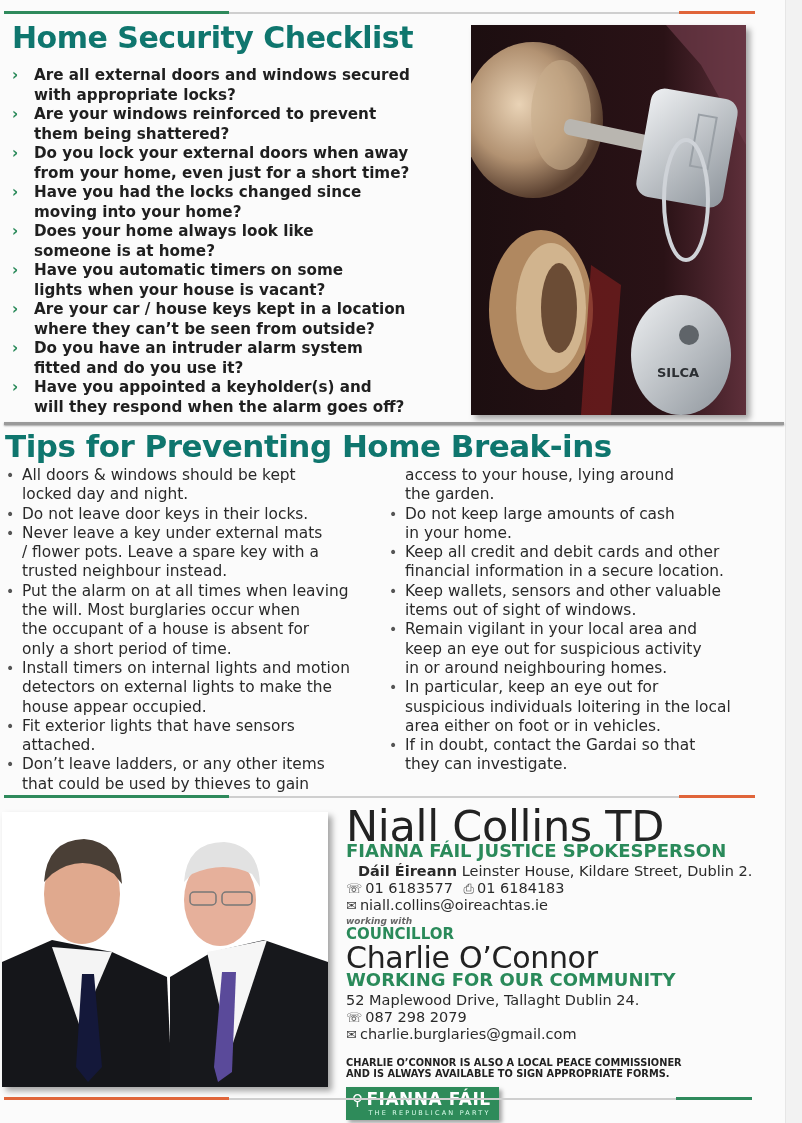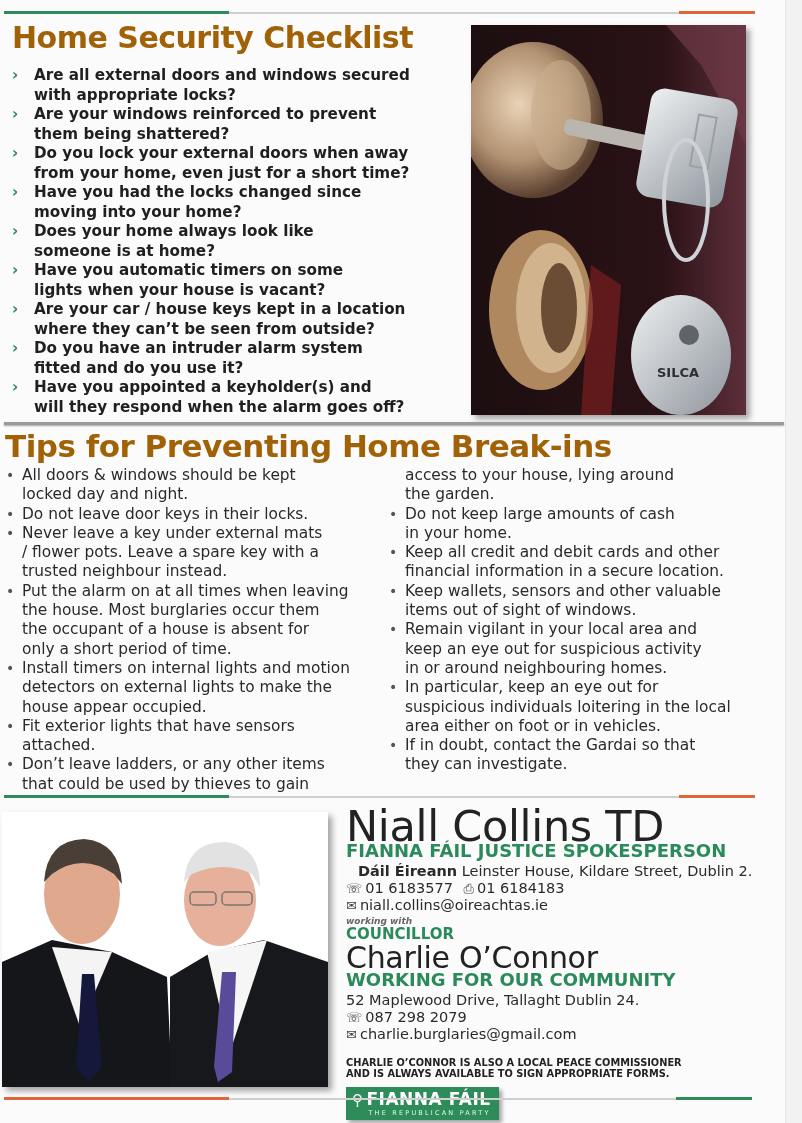--- a/index.html
+++ b/index.html
@@ -5,21 +5,21 @@
   * { box-sizing: border-box; margin: 0; padding: 0; }
   html, body { width: 802px; height: 1123px; background: #fbfbfb; overflow: hidden; }
   body { position: relative; font-family: "DejaVu Sans", sans-serif; color: #222; }
   .page-edge { position: absolute; left: 785px; top: 0; width: 17px; height: 1123px; background: #f2f2f2; border-left: 1px solid #e6e6e6; }
   .rule { position: absolute; height: 3px; }
   .rule.green { background: #2f8a5c; }
   .rule.grey { background: #cfcfcf; height: 2px; }
   .rule.orange { background: #e0653a; }
   .rule.shadow { background: #9a9a9a; height: 3px; box-shadow: 0 1px 2px rgba(0,0,0,0.35); }
 
-  h1.section-title { position: absolute; font-family: "DejaVu Sans", sans-serif; font-weight: bold; color: #a16207; letter-spacing: -0.5px; }
+  h1.section-title { position: absolute; font-family: "DejaVu Sans", sans-serif; font-weight: bold; color: #0f766e; letter-spacing: -0.5px; }
   #checklist-title { left: 12px; top: 20px; font-size: 30px; }
   #tips-title { left: 5px; top: 428px; font-size: 31px; }
 
   ul.checklist { position: absolute; left: 12px; top: 66px; width: 440px; list-style: none; }
   ul.checklist li { position: relative; padding-left: 22px; font-weight: bold; font-size: 15.2px; line-height: 19.5px; margin-bottom: 0px; color: #1f1f1f; }
   ul.checklist li .chev { position: absolute; left: 0; top: 0; color: #2a8a5a; font-weight: bold; font-size: 15px; }
 
   .photo { position: absolute; background: #22c55e; overflow: hidden; }
   #keys-photo { left: 471px; top: 25px; width: 275px; height: 390px; box-shadow: 4px 4px 6px rgba(0,0,0,0.35); }
   #people-photo { left: 2px; top: 812px; width: 326px; height: 275px; background: #fff; box-shadow: 4px 4px 6px rgba(0,0,0,0.35); }
@@ -154,21 +154,21 @@
     </li>
     <li>
       <span class="dot">•</span>
       <div>Never leave a key under external mats</div>
       <div>/ flower pots. Leave a spare key with a</div>
       <div>trusted neighbour instead.</div>
     </li>
     <li>
       <span class="dot">•</span>
       <div>Put the alarm on at all times when leaving</div>
-      <div>the house. Most burglaries occur them</div>
+      <div>the will. Most burglaries occur when</div>
       <div>the occupant of a house is absent for</div>
       <div>only a short period of time.</div>
     </li>
     <li>
       <span class="dot">•</span>
       <div>Install timers on internal lights and motion</div>
       <div>detectors on external lights to make the</div>
       <div>house appear occupied.</div>
     </li>
     <li>

